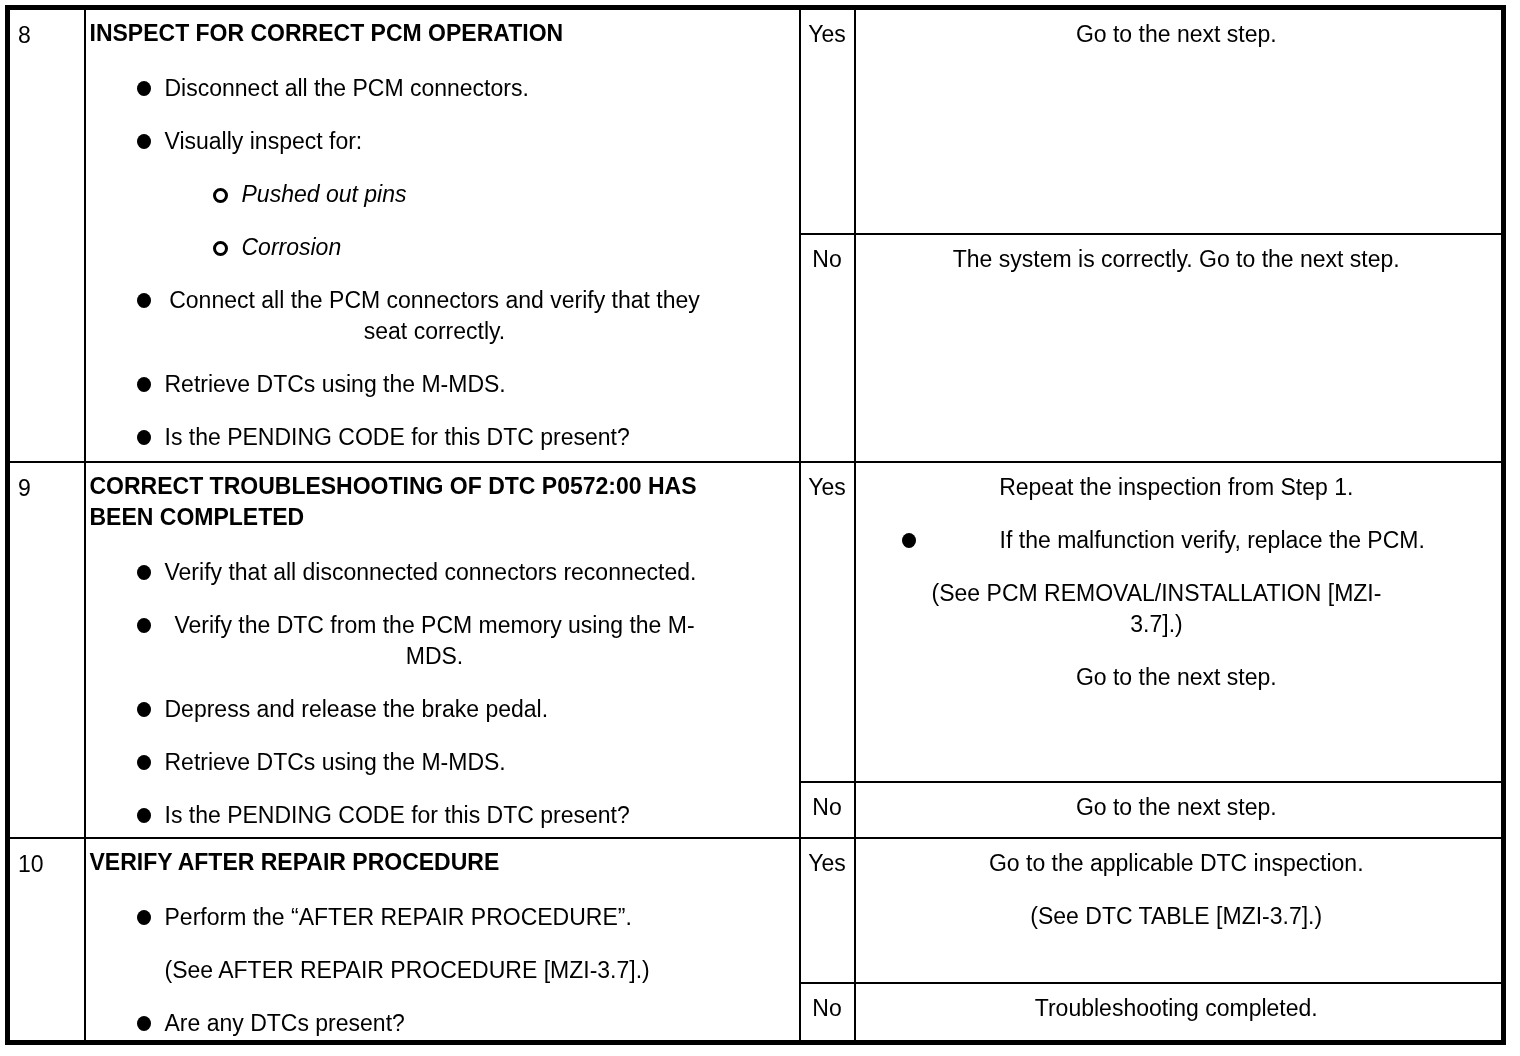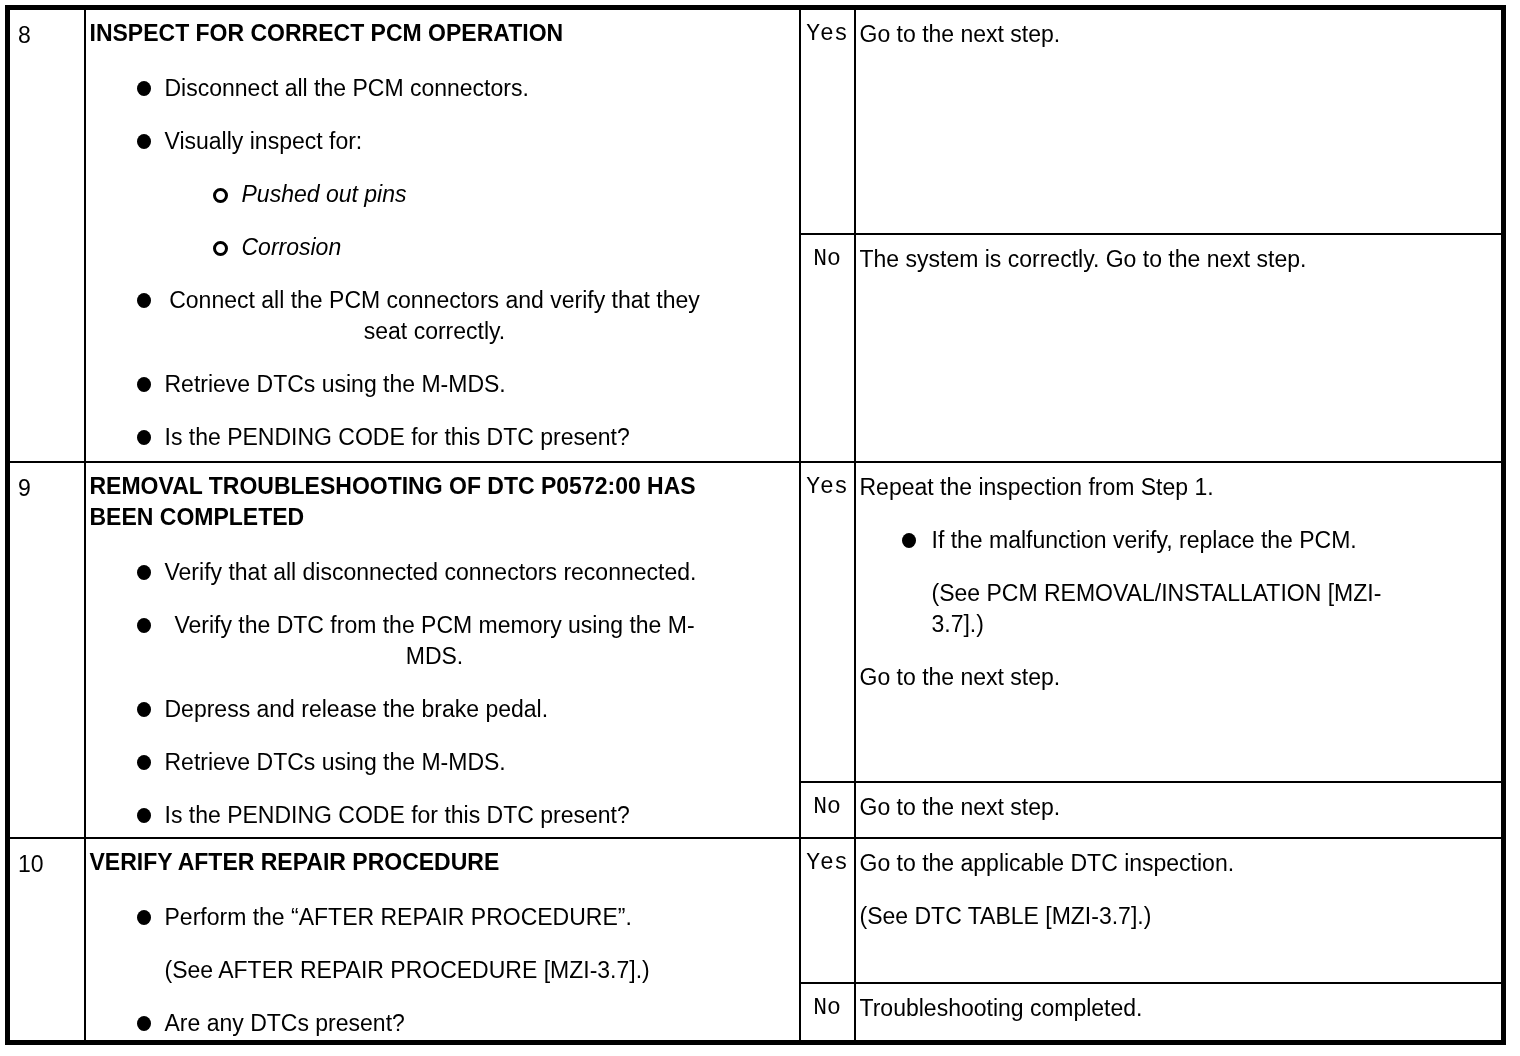--- a/index.html
+++ b/index.html
@@ -18,22 +18,22 @@
     border-collapse:collapse;
     table-layout:fixed;
     background:#fff;
   }
   table.ts, table.ts td{ border:2px solid #000; }
   table.ts{ border:5px solid #000; }
   td{ vertical-align:top; padding:0; overflow:hidden; }
 
   td.num{ padding:10px 4px 0 8px; font-size:23px; line-height:31px; }
   td.act{ padding:8px 6px 0 0; }
-  td.yn{ padding:9px 0 0 0; text-align:center; font-size:23px; line-height:31px;font-family:Liberation Mono, monospace; }
-  td.res{ padding:9px 8px 0 0; }
+  td.yn{ padding:9px 0 0 0; text-align:center; font-size:23px; line-height:31px; }
+  td.res{ padding:9px 8px 0 0;text-align:center; }
 
   .ttl{
     font-weight:700; font-size:23px; line-height:31px;
     margin:0 0 24px 4px; max-width:620px;
   }
   .blk{ margin-bottom:22px; font-size:23px; line-height:31px; }
   .blk:last-child{ margin-bottom:0; }
 
   
   .li{ position:relative; padding-left:79px; }
@@ -94,21 +94,21 @@
     <tr class="r8b">
       <td class="yn">No</td>
       <td class="res">
         <div class="blk rline">The system is correctly. Go to the next step.</div>
       </td>
     </tr>
 
     <tr class="r9a">
       <td class="num" rowspan="2">9</td>
       <td class="act" rowspan="2">
-        <div class="ttl">REMOVAL TROUBLESHOOTING OF DTC P0572:00 HAS BEEN COMPLETED</div>
+        <div class="ttl">CORRECT TROUBLESHOOTING OF DTC P0572:00 HAS BEEN COMPLETED</div>
         <div class="blk li"><span class="dot"></span><span class="t">Verify that all disconnected connectors reconnected.</span></div>
         <div class="blk li"><span class="dot"></span><span class="t">Verify the DTC from the PCM memory using the M-MDS.</span></div>
         <div class="blk li"><span class="dot"></span><span class="t">Depress and release the brake pedal.</span></div>
         <div class="blk li"><span class="dot"></span><span class="t">Retrieve DTCs using the M-MDS.</span></div>
         <div class="blk li"><span class="dot"></span><span class="t">Is the PENDING CODE for this DTC present?</span></div>
       </td>
       <td class="yn">Yes</td>
       <td class="res">
         <div class="blk rline">Repeat the inspection from Step 1.</div>
         <div class="blk rli"><span class="dot"></span><span class="t">If the malfunction verify, replace the PCM.</span></div>

